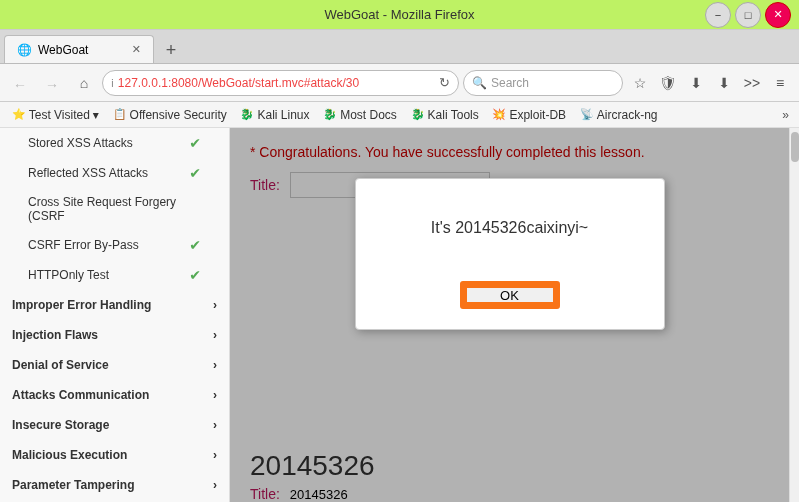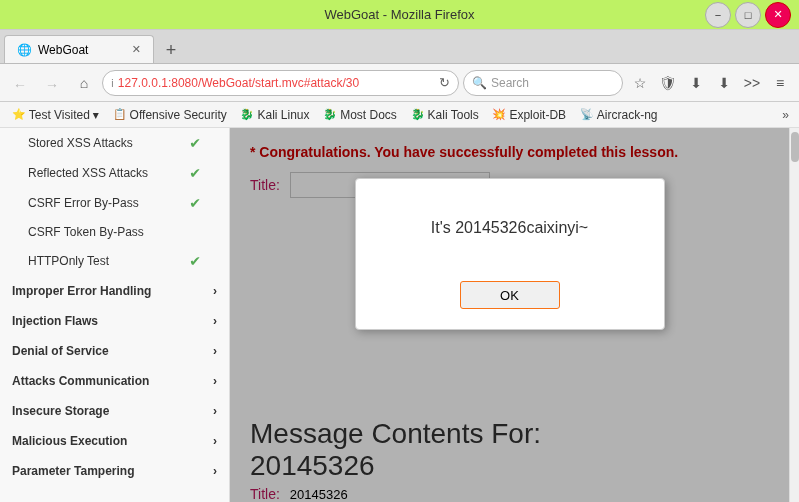--- a/index.html
+++ b/index.html
@@ -220,21 +220,21 @@
       flex: 1;
       background: white;
       padding: 16px 20px;
       overflow-y: auto;
       position: relative;
     }
 
     .success-text {
       color: #c00;
       font-size: 14px;
-      font-weight: bold;
+      font-weight: normal;
       margin-bottom: 12px;
     }
 
     .form-row {
       display: flex;
       align-items: center;
       gap: 10px;
       margin-bottom: 16px;
     }
     .form-label { font-size: 14px; color: #be185d; }
@@ -272,21 +272,21 @@
       padding: 20px 10px;
     }
     .modal-footer {
       display: flex;
       justify-content: center;
     }
     .modal-ok-btn {
       width: 100px;
       height: 28px;
       background: #f0f0f0;
-      border: 1px solid #f97316;
+      border: 7px solid #f97316;
       border-radius: 3px;
       font-size: 13px;
       cursor: pointer;
       display: flex;
       align-items: center;
       justify-content: center;
     }
 
     
     .message-heading {
@@ -418,26 +418,26 @@
   <div class="sidebar">
     <div class="sidebar-item">
       <span>Stored XSS Attacks</span>
       <span class="check-icon">✔</span>
     </div>
     <div class="sidebar-item">
       <span>Reflected XSS Attacks</span>
       <span class="check-icon">✔</span>
     </div>
     <div class="sidebar-item">
+      <span>Cross Site Request Forgery (CSRF</span>
+      <span></span>
+    </div>
+    <div class="sidebar-item">
       <span>CSRF Error By-Pass</span>
       <span class="check-icon">✔</span>
-    </div>
-    <div class="sidebar-item">
-      <span>CSRF Token By-Pass</span>
-      <span></span>
     </div>
     <div class="sidebar-item">
       <span>HTTPOnly Test</span>
       <span class="check-icon">✔</span>
     </div>
     <div class="sidebar-section">
       <span>Improper Error Handling</span>
       <span class="arrow-icon">›</span>
     </div>
     <div class="sidebar-section">
@@ -478,21 +478,21 @@
       <div class="modal">
         <div class="modal-content">It's 20145326caixinyi~</div>
         <div class="modal-footer">
           <button class="modal-ok-btn">OK</button>
         </div>
       </div>
     </div>
 
     <div style="margin-top: 220px;">
       <div class="message-heading">
-        <span>Message Contents For:</span><br>
+        <br>
         <span>20145326</span>
       </div>
       <div class="form-row-bottom">
         <span class="form-label">Title:</span>
         <span>20145326</span>
       </div>
     </div>
   </div>
 
   <div class="content-scrollbar">

